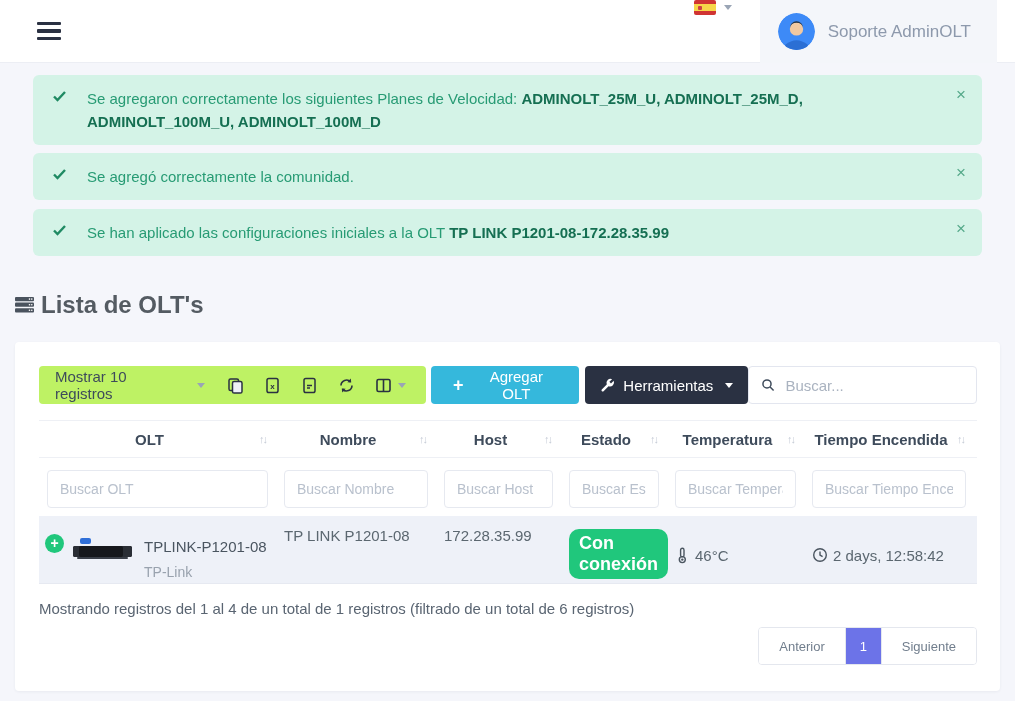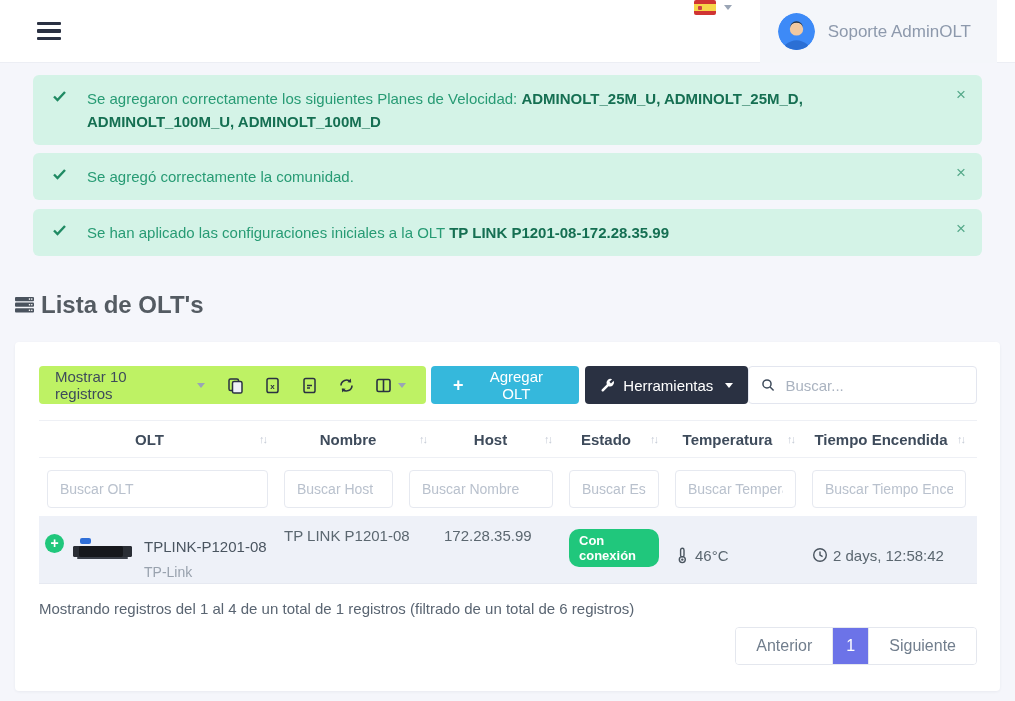--- a/index.html
+++ b/index.html
@@ -84,29 +84,29 @@
                 font-size:14px; line-height:17px; text-align:center; margin-top:7px; padding:0; font-weight:bold;
                 font-family:"Liberation Sans", sans-serif; }
   .device { position:relative; width:59px; height:24px; margin:11px 0 0 9px; flex:0 0 auto; }
   .device .logo { position:absolute; left:7px; top:0; width:11px; height:6px; background:#2f6fd8; border-radius:2px; }
   .device .body { position:absolute; left:0; top:8px; width:59px; height:11px; background:#16181c; border-radius:2px;
                   box-shadow:inset 6px 0 0 #2a2e35, inset -9px 0 0 #2a2e35; }
   .device .foot { position:absolute; top:19px; left:4px; width:51px; height:2px; background:#3a3f48; border-radius:1px; }
   .olt-names { margin:11px 0 0 12px; }
   .olt-name { font-size:15px; color:#4a5560; }
   .olt-brand { font-size:14px; color:#99a2ae; margin-top:9px; }
-  .badge { display:inline-block; background:#20c77c; color:#fff; font-size:13px; font-weight:bold;
+  .badge { display:inline-block; background:#20c77c; color:#fff; font-size:18px; font-weight:bold;
            padding:4px 10px; border-radius:10px; margin-top:2px; }
   .icell { display:flex; align-items:center; gap:5px; }
 
   
   .tfoot-info { margin-top:16px; font-size:15px; color:#5a6572; }
   .pag-row { display:flex; justify-content:flex-end; margin-top:10px; }
   .pagination { display:flex; border:1px solid #e4e7ee; border-radius:4px; overflow:hidden; background:#fff; }
-  .page-btn { height:36px; display:flex; align-items:center; justify-content:center; font-size:16px; color:#717e8d;
+  .page-btn { height:36px; display:flex; align-items:center; justify-content:center; font-size:13px; color:#717e8d;
               background:#fff; border:none; cursor:pointer; padding:0 20px; font-family:"Liberation Sans", sans-serif; }
   .page-btn + .page-btn { border-left:1px solid #e4e7ee; }
   .page-btn.active { background:#6c73e8; color:#fff; width:36px; padding:0; }
 
   svg { display:block; }
 </style>
 </head>
 <body>
 
 <nav class="navbar">
@@ -251,22 +251,22 @@
         <div class="th c1"><span>OLT</span><span class="sort">↑↓</span></div>
         <div class="th c2"><span>Nombre</span><span class="sort">↑↓</span></div>
         <div class="th c3"><span>Host</span><span class="sort">↑↓</span></div>
         <div class="th c4"><span>Estado</span><span class="sort">↑↓</span></div>
         <div class="th c5"><span>Temperatura</span><span class="sort">↑↓</span></div>
         <div class="th c6"><span>Tiempo Encendida</span><span class="sort">↑↓</span></div>
       </div>
 
       <div class="trow filters">
         <div class="fc c1"><input class="f1" type="text" placeholder="Buscar OLT" style=""></div>
+        <div class="fc c2"><input class="f2" type="text" placeholder="Buscar Nombre" style=""></div>
         <div class="fc c3"><input class="f3" type="text" placeholder="Buscar Host" style=""></div>
-        <div class="fc c2"><input class="f2" type="text" placeholder="Buscar Nombre" style=""></div>
         <div class="fc c4"><input class="f4" type="text" placeholder="Buscar Estado" style=""></div>
         <div class="fc c5"><input class="f5" type="text" placeholder="Buscar Temperatura" style=""></div>
         <div class="fc c6"><input class="f6" type="text" placeholder="Buscar Tiempo Encendida" style=""></div>
       </div>
 
       <div class="trow drow">
         <div class="dcell c1 olt-cell">
           <button class="expand-btn">+</button>
           <div class="device">
             <span class="logo"></span>

